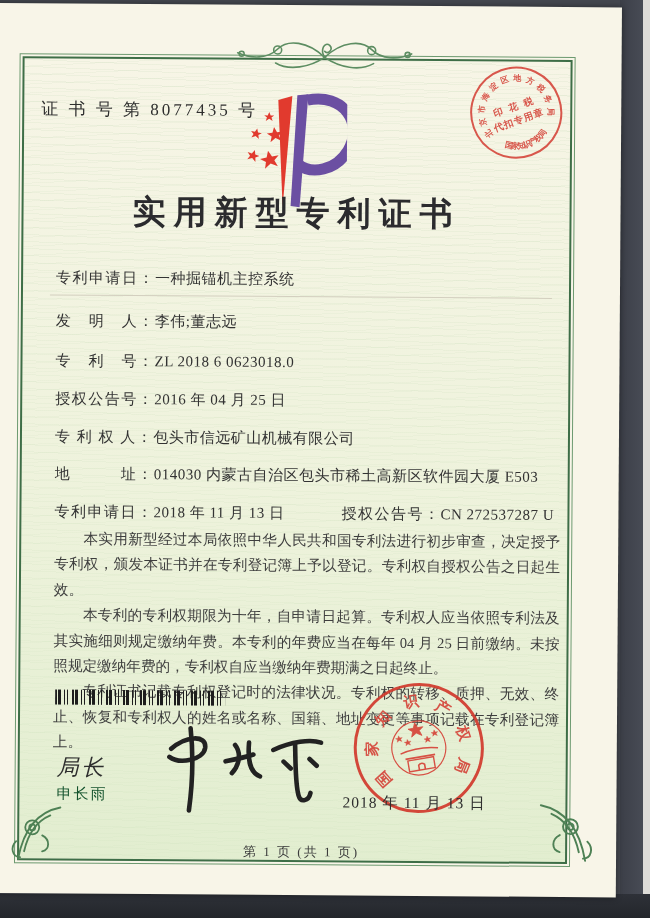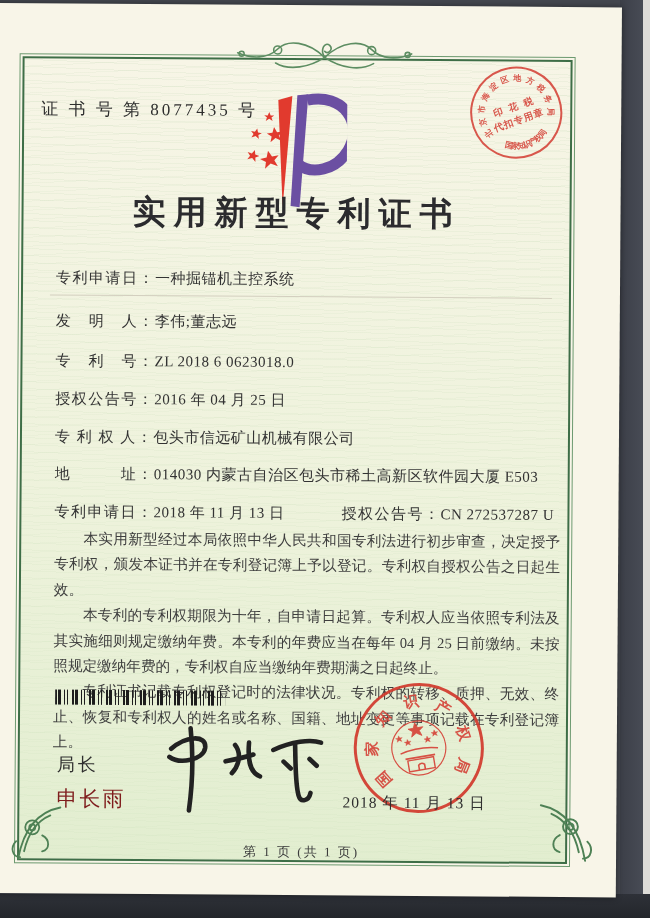--- a/index.html
+++ b/index.html
@@ -25,22 +25,22 @@
          font-weight:bold;letter-spacing:8px;color:#2b2b2e;}
   .frow{position:absolute;left:66px;font-size:15px;color:#333;white-space:nowrap;}
   .frow .lab{letter-spacing:1.5px;}
   .frow .val{letter-spacing:.5px;}
   .field-underline{position:absolute;left:60px;top:291px;width:502px;height:1px;background:#d3cfbf;}
   .paras{position:absolute;left:66px;top:523px;width:506px;font-size:14.6px;line-height:25.4px;
          color:#3e3e3e;text-align:justify;}
   .paras p{margin:0;text-indent:2em;}
   .barcode{position:absolute;left:68px;top:686px;width:170px;height:15px;
     background:repeating-linear-gradient(90deg,#1d1d1d 0 2px,transparent 2px 3px,#1d1d1d 3px 6px,transparent 6px 9px,#1d1d1d 9px 10px,transparent 10px 12px,#1d1d1d 12px 13px,transparent 13px 17px);}
-  .director-title{position:absolute;left:70px;top:749px;font-size:18px;letter-spacing:3px;color:#2e2e2e;}
-  .director-name{position:absolute;left:70px;top:781px;font-size:21px;letter-spacing:2px;color:#7f1d1d;}
+  .director-title{position:absolute;left:70px;top:749px;font-size:22px;letter-spacing:3px;color:#2e2e2e;font-style:italic;}
+  .director-name{position:absolute;left:70px;top:781px;font-size:15px;letter-spacing:2px;color:#14532d;}
   .footer{position:absolute;left:140px;top:838px;width:350px;text-align:center;font-size:13px;letter-spacing:2px;color:#3c3c3c;}
   
   .stamp{position:absolute;border-radius:50%;box-sizing:border-box;}
   .tax-stamp{left:479px;top:60px;width:92px;height:92px;border:2px solid #d5473c;transform:rotate(-20deg);opacity:.9;}
   .tax-center{position:absolute;left:0;width:100%;text-align:center;color:#d5473c;font-weight:bold;}
   .tax-l1{top:32px;font-size:9.5px;letter-spacing:2px;}
   .tax-l2{top:46px;font-size:9.5px;letter-spacing:1px;}
   .big-seal{left:367px;top:677px;width:130px;height:130px;border:3.5px solid #d23b2e;transform:rotate(-10deg);opacity:.93;}
   .arc-ch{position:absolute;left:50%;top:50%;width:20px;height:20px;margin:-10px 0 0 -10px;
           text-align:center;line-height:20px;color:#d5473c;font-weight:bold;}

